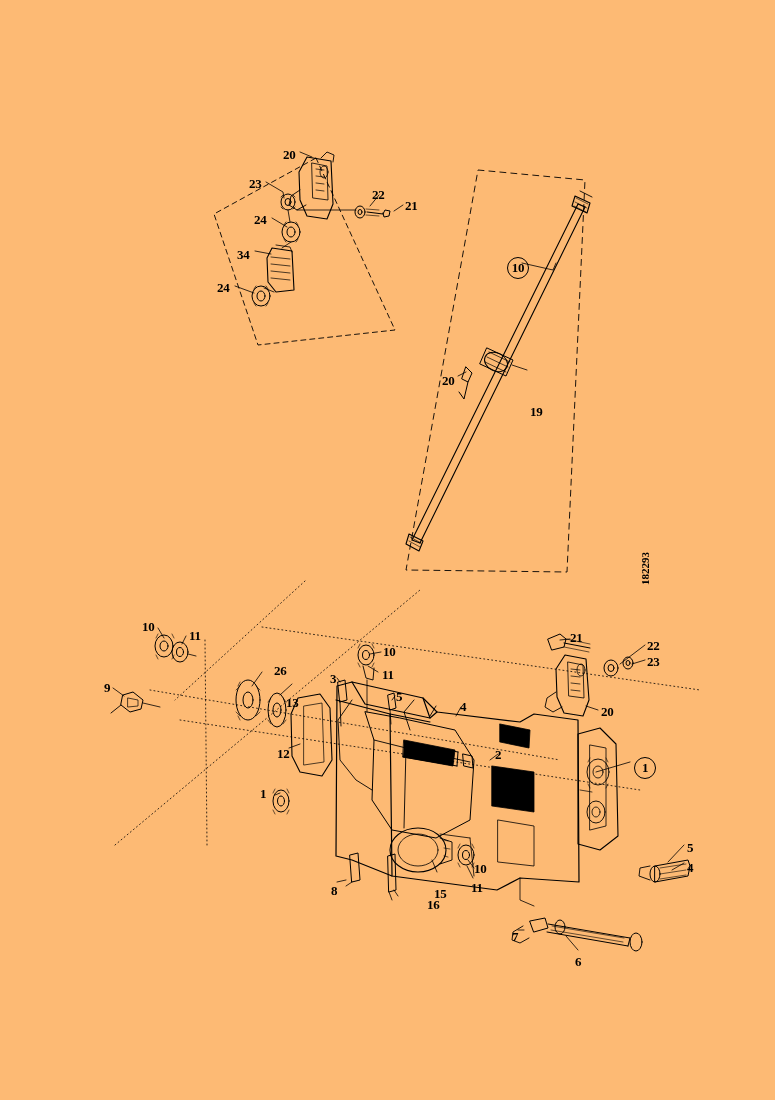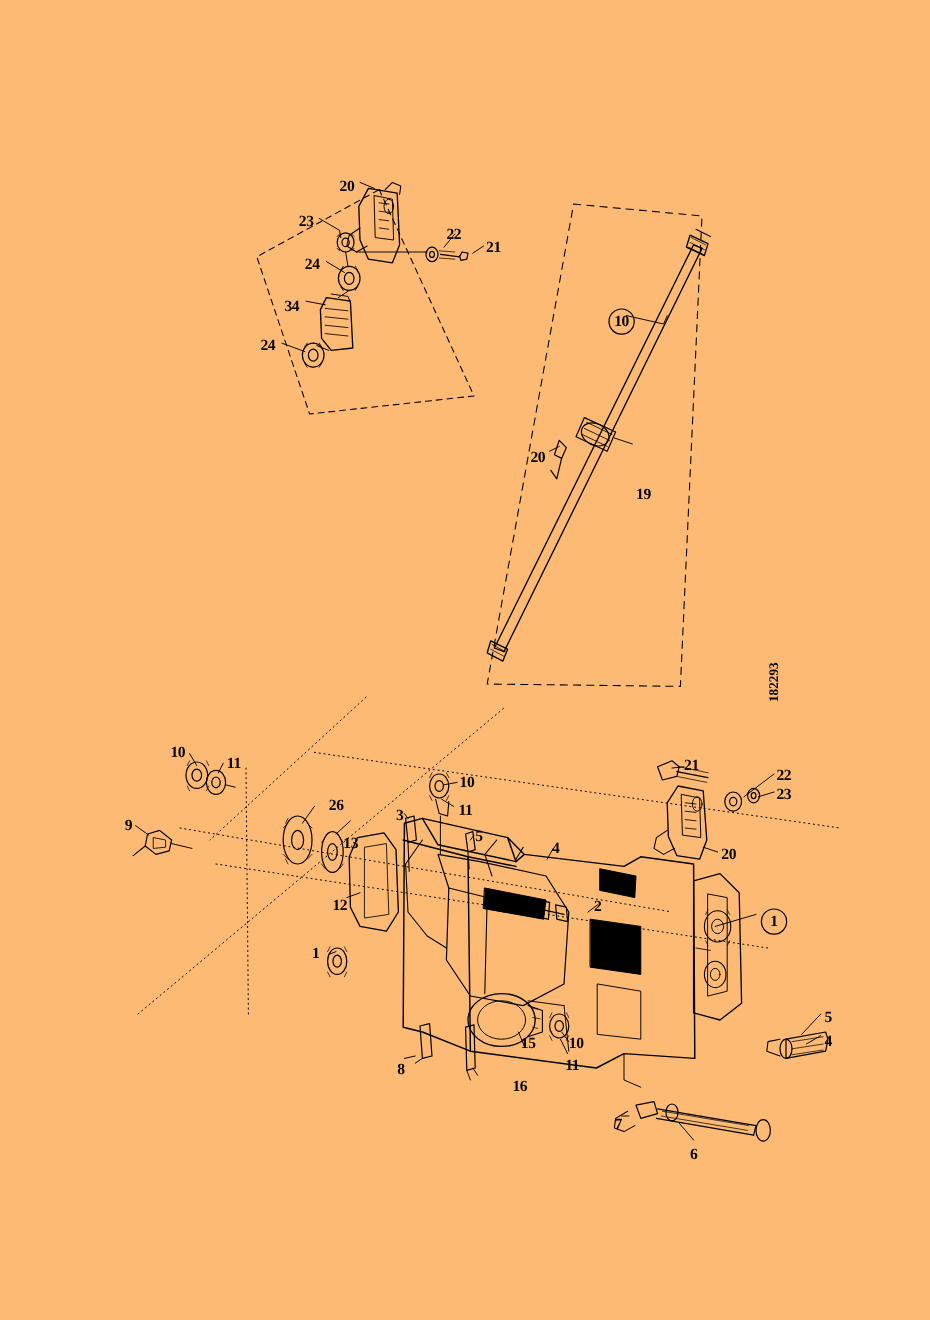--- a/index.html
+++ b/index.html
@@ -384,21 +384,21 @@
       <div class="callout" style="left: 382px; top: 668px;">11</div>
       <div class="callout" style="left: 330px; top: 672px;">3</div>
       <div class="callout" style="left: 396px; top: 690px;">5</div>
       <div class="callout" style="left: 460px; top: 700px;">4</div>
       <div class="callout" style="left: 495px; top: 748px;">2</div>
       <div class="callout" style="left: 570px; top: 631px;">21</div>
       <div class="callout" style="left: 647px; top: 639px;">22</div>
       <div class="callout" style="left: 647px; top: 655px;">23</div>
       <div class="callout" style="left: 601px; top: 705px;">20</div>
       <div class="callout circled" style="left: 634px; top: 757px;">1</div>
-      <div class="callout" style="left: 434px; top: 862px;">15</div>
+      <div class="callout" style="left: 434px; top: 887px;">15</div>
       <div class="callout" style="left: 474px; top: 862px;">10</div>
       <div class="callout" style="left: 471px; top: 881px;">11</div>
       <div class="callout" style="left: 331px; top: 884px;">8</div>
       <div class="callout" style="left: 396px; top: 898px; margin-left: 31px;">16</div>
       <div class="callout" style="left: 687px; top: 841px;">5</div>
       <div class="callout" style="left: 687px; top: 861px;">4</div>
       <div class="callout" style="left: 512px; top: 930px;">7</div>
       <div class="callout" style="left: 575px; top: 955px;">6</div>
     </div>
 

